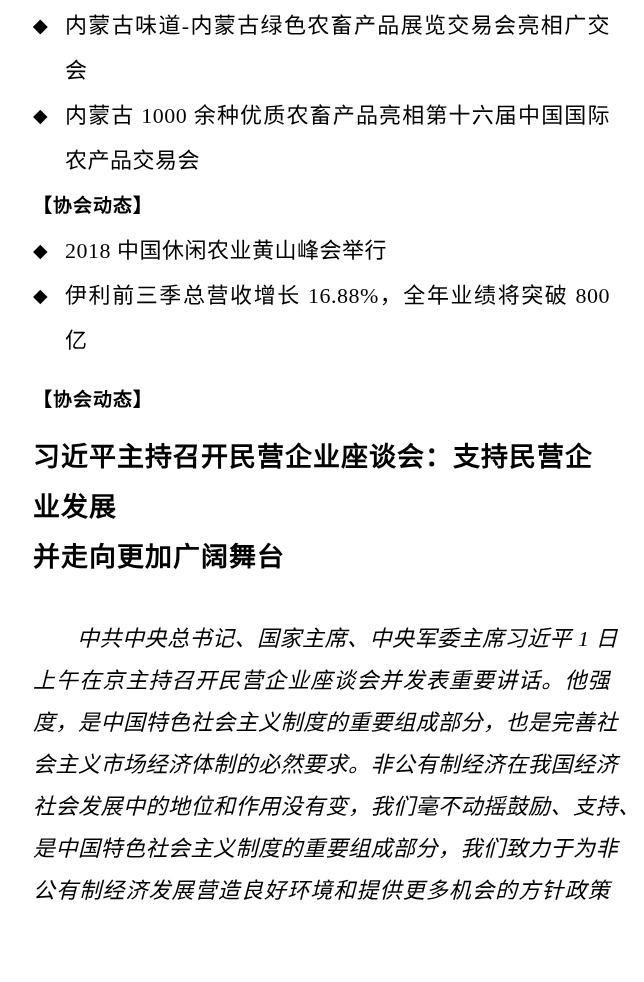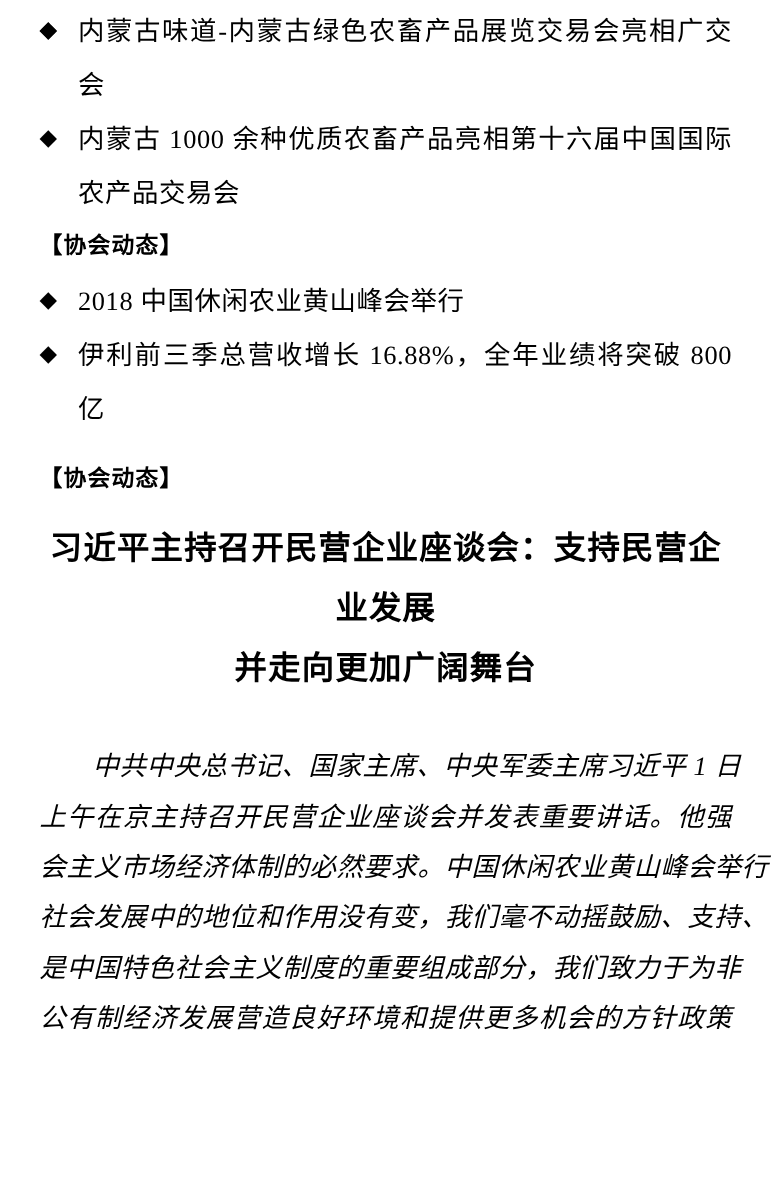--- a/index.html
+++ b/index.html
@@ -46,21 +46,20 @@
     line-height: 45px;
     letter-spacing: 1px;
   }
   .section-header.second { margin-top: 14px; }
   
   .headline {
     margin: 10px 0 0 0;
     font-size: 27px;
     font-weight: bold;
     line-height: 50px;
-    text-align: center;
     letter-spacing: 1px;
   }
   .headline-line { display: block; }
   
   .article-body { margin-top: 36px; }
   .body-line {
     font-size: 22px;
     line-height: 42px;
     text-align: justify;
     text-align-last: justify;
@@ -105,20 +104,21 @@
   <h2 class="section-header second">【协会动态】</h2>
 
   <h1 class="headline">
     <span class="headline-line">习近平主持召开民营企业座谈会：支持民营企业发展</span>
     <span class="headline-line">并走向更加广阔舞台</span>
   </h1>
 
   <div class="article-body">
     <div class="body-line indent">中共中央总书记、国家主席、中央军委主席习近平 1 日</div>
     <div class="body-line">上午在京主持召开民营企业座谈会并发表重要讲话。他强</div>
-    <div class="body-line">会主义市场经济体制的必然要求。中国休闲农业黄山峰会举行</div>
+    <div class="body-line">度，是中国特色社会主义制度的重要组成部分，也是完善社</div>
+    <div class="body-line">会主义市场经济体制的必然要求。非公有制经济在我国经济</div>
     <div class="body-line">社会发展中的地位和作用没有变，我们毫不动摇鼓励、支持、</div>
     <div class="body-line">是中国特色社会主义制度的重要组成部分，我们致力于为非</div>
     <div class="body-line">公有制经济发展营造良好环境和提供更多机会的方针政策</div>
 
   </div>
 
 </div>
 
 </body></html>

